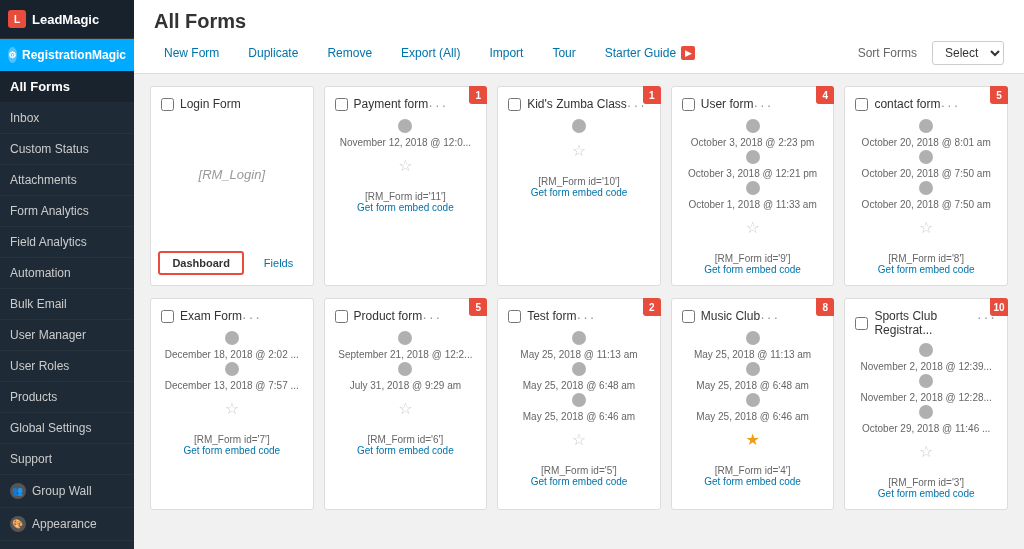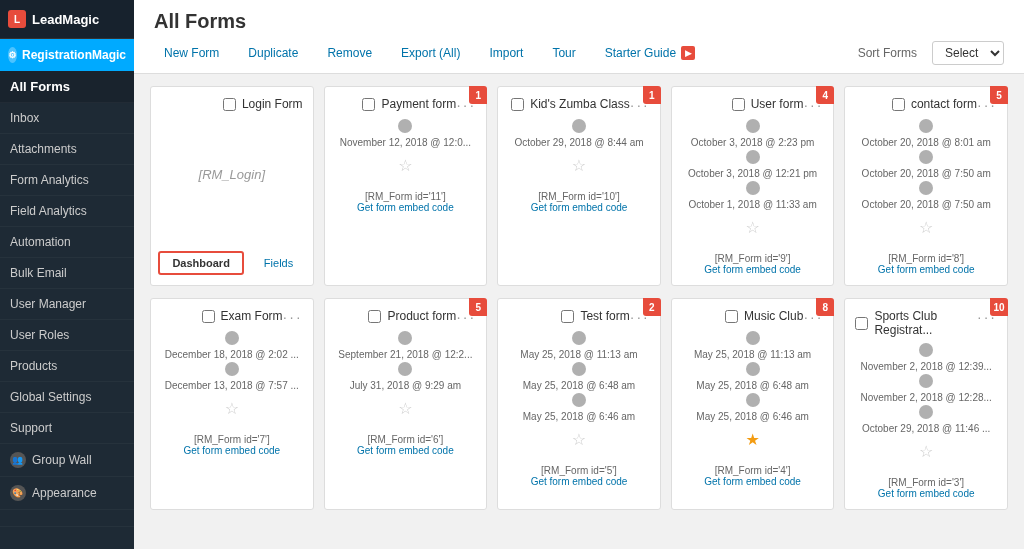--- a/index.html
+++ b/index.html
@@ -170,21 +170,21 @@
       color: #fff;
       font-size: 10px;
       font-weight: bold;
       width: 18px; height: 18px;
       display: flex; align-items: center; justify-content: center;
       border-radius: 0 3px 0 3px;
     }
     .form-card-header {
       display: flex;
       align-items: flex-start;
-      justify-content: flex-end;
+      justify-content: flex-start;
       margin-bottom: 6px;
     }
     .form-card-title-row {
       display: flex;
       align-items: center;
       gap: 6px;
     }
     .form-checkbox {
       width: 13px; height: 13px;
       cursor: pointer;
@@ -291,20 +291,23 @@
   <div class="sidebar-plugin">
     <span class="plug-icon">⚙</span>
     <span>RegistrationMagic</span>
   </div>
 
   <div class="sidebar-item section-header active">
     <span>All Forms</span>
   </div>
   <div class="sidebar-item">
     <span>Inbox</span>
+  </div>
+  <div class="sidebar-item">
+    <span>Custom Status</span>
   </div>
   <div class="sidebar-item">
     <span>Attachments</span>
   </div>
   <div class="sidebar-item">
     <span>Form Analytics</span>
   </div>
   <div class="sidebar-item">
     <span>Field Analytics</span>
   </div>
@@ -415,21 +418,20 @@
         <div class="form-card-header">
           <div class="form-card-title-row">
             <input type="checkbox" class="form-checkbox" style="">
             <span class="form-card-name">Kid's Zumba Class</span>
           </div>
           <span class="form-card-menu">···</span>
         </div>
         <div class="form-card-entries">
           <div class="form-entry-row">
               <span class="entry-avatar"></span>
-              <span>October 29, 2018 @ 8:44 am</span>
             </div>
         </div>
         <div class="form-card-star">☆</div>
         <div class="form-card-footer">
           <div>[RM_Form id='10']</div>
           <a href="#">Get form embed code</a>
         </div>
       </div>
 
       <div class="form-card">

